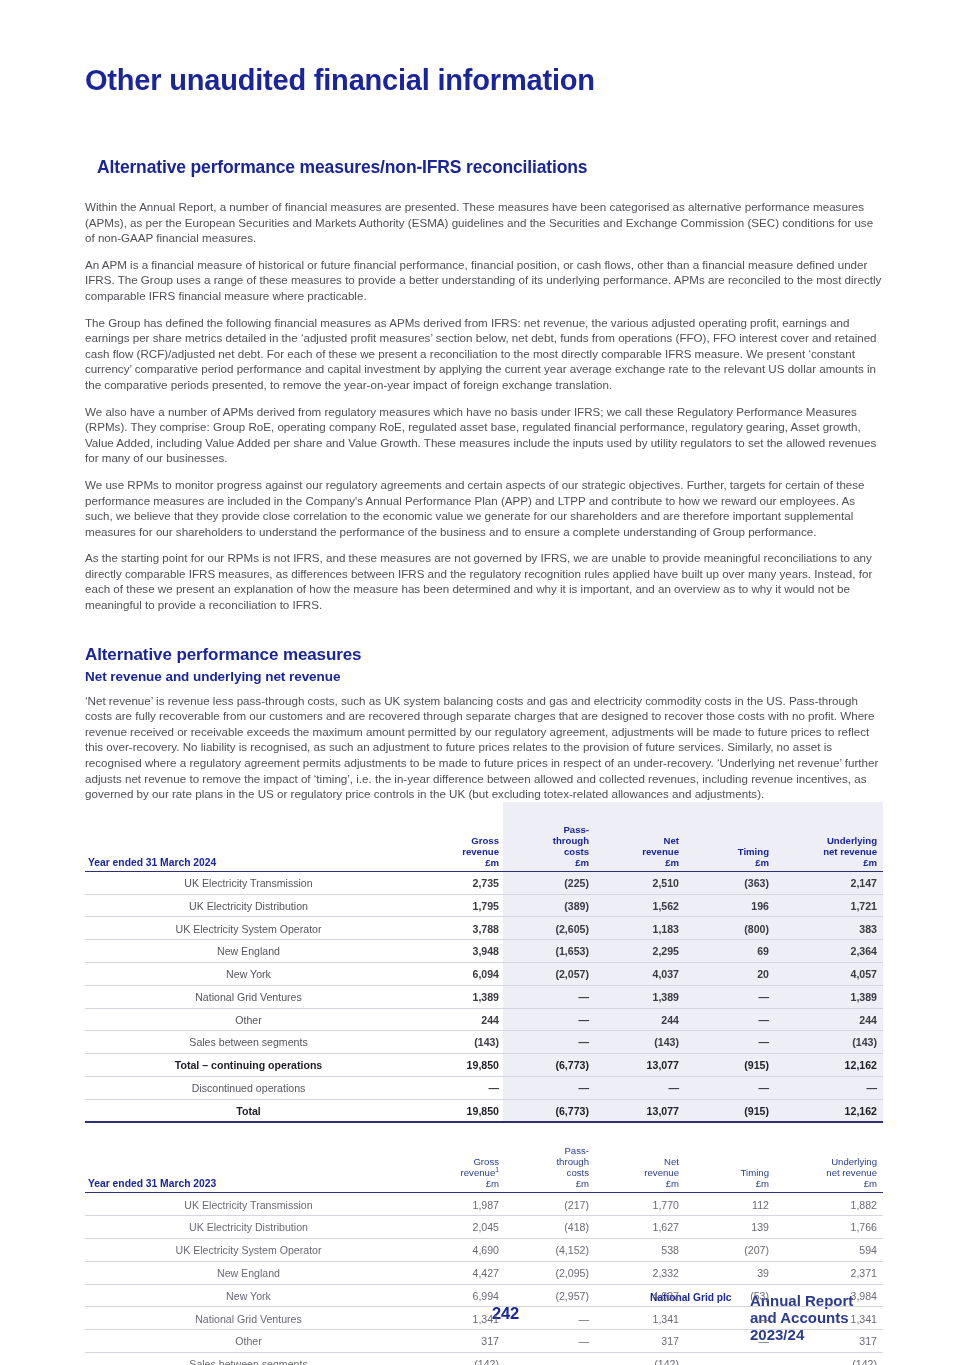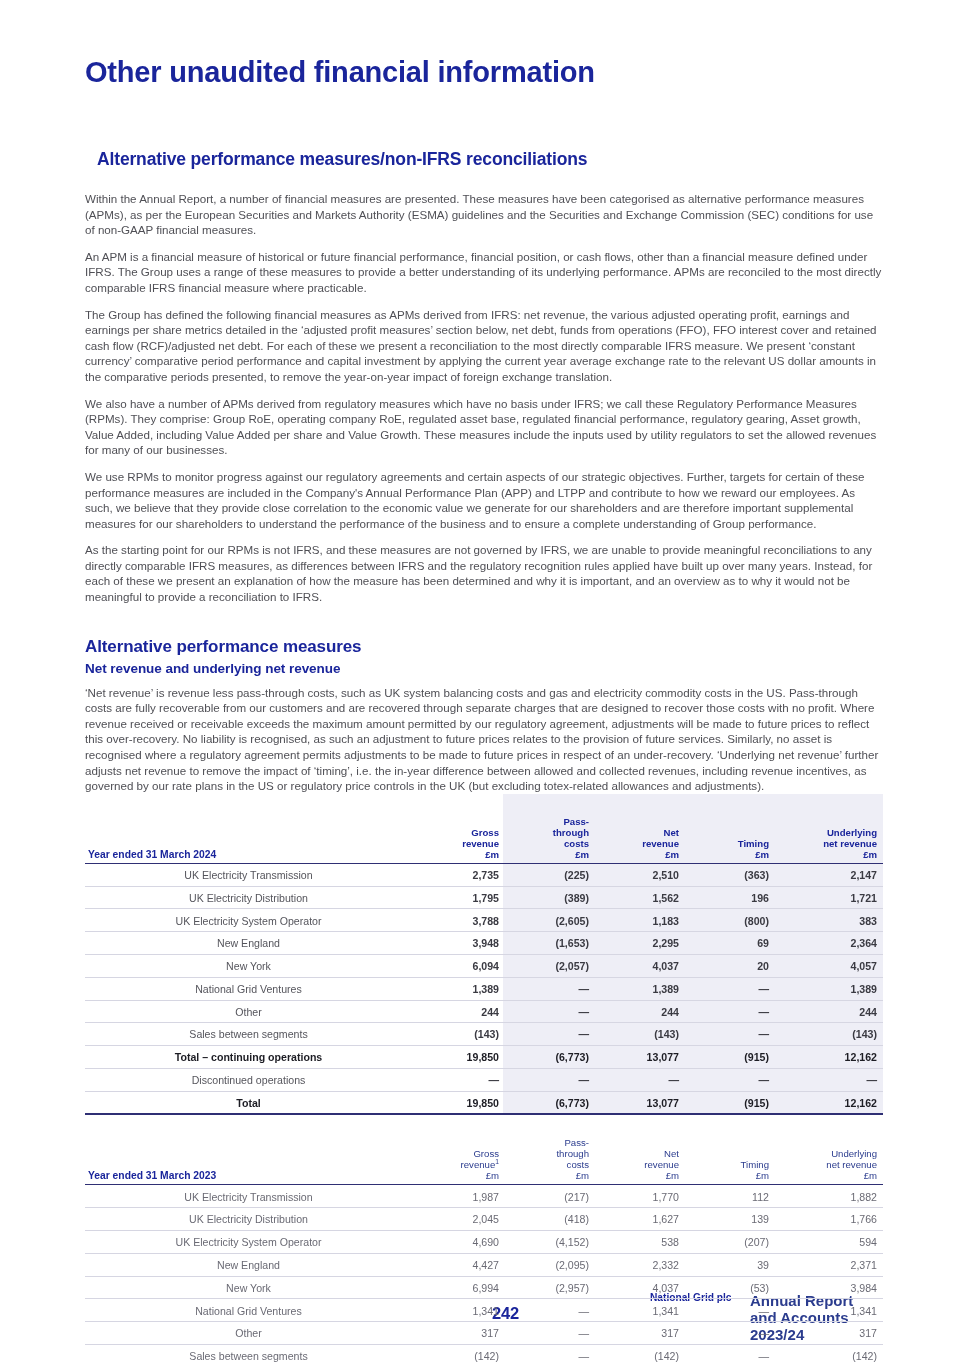--- a/index.html
+++ b/index.html
@@ -6,21 +6,21 @@
   body{
     width:968px;height:1365px;
     background:#ffffff;
     font-family:"Liberation Sans","DejaVu Sans",sans-serif;
     -webkit-font-smoothing:antialiased;
   }
   .page{
     position:relative;
     width:968px;height:1365px;
     box-sizing:border-box;
-    padding:8px 85px;
+    padding:16px 85px;
   }
 
   
   .page-title{
     color:#1a259b;
     font-size:29px;
     font-weight:bold;
     letter-spacing:-0.2px;
     margin:0;
     padding-top:48px;

